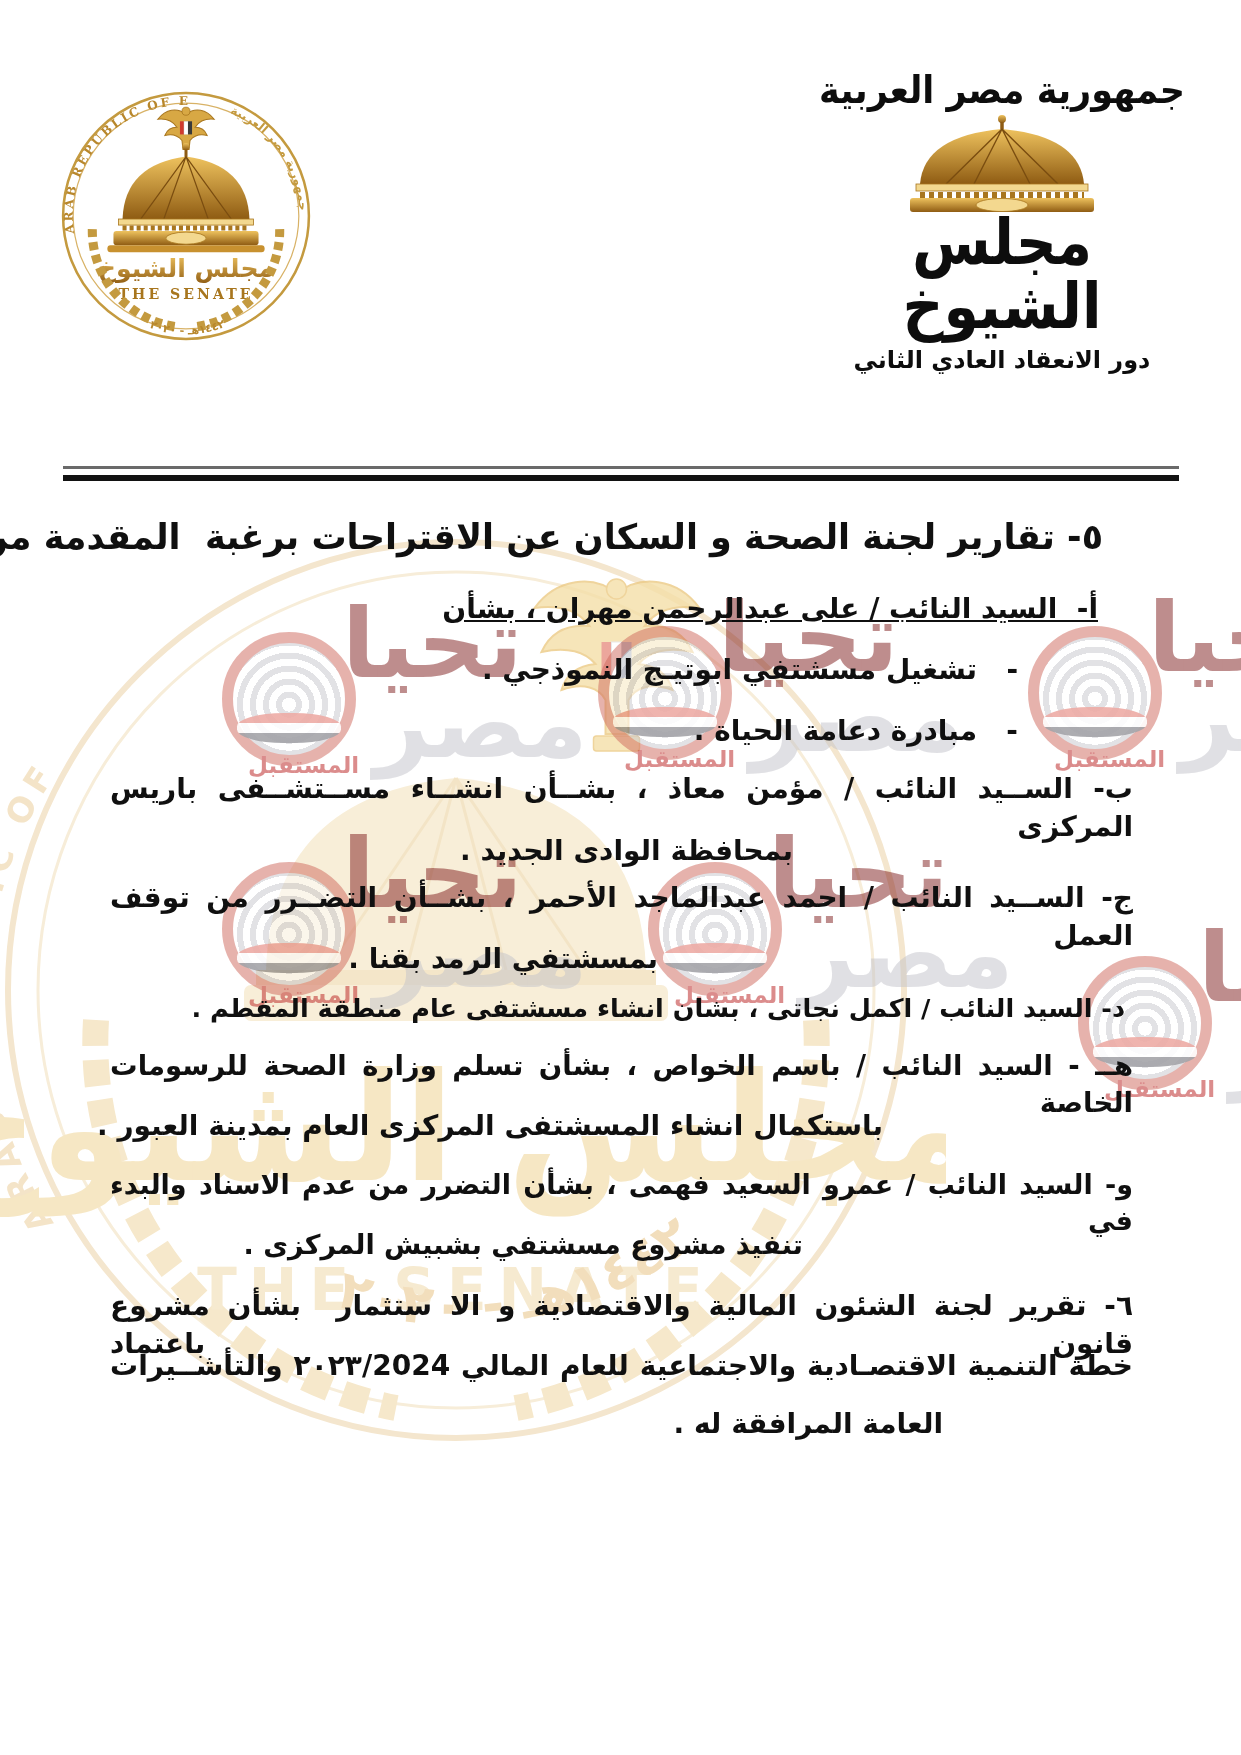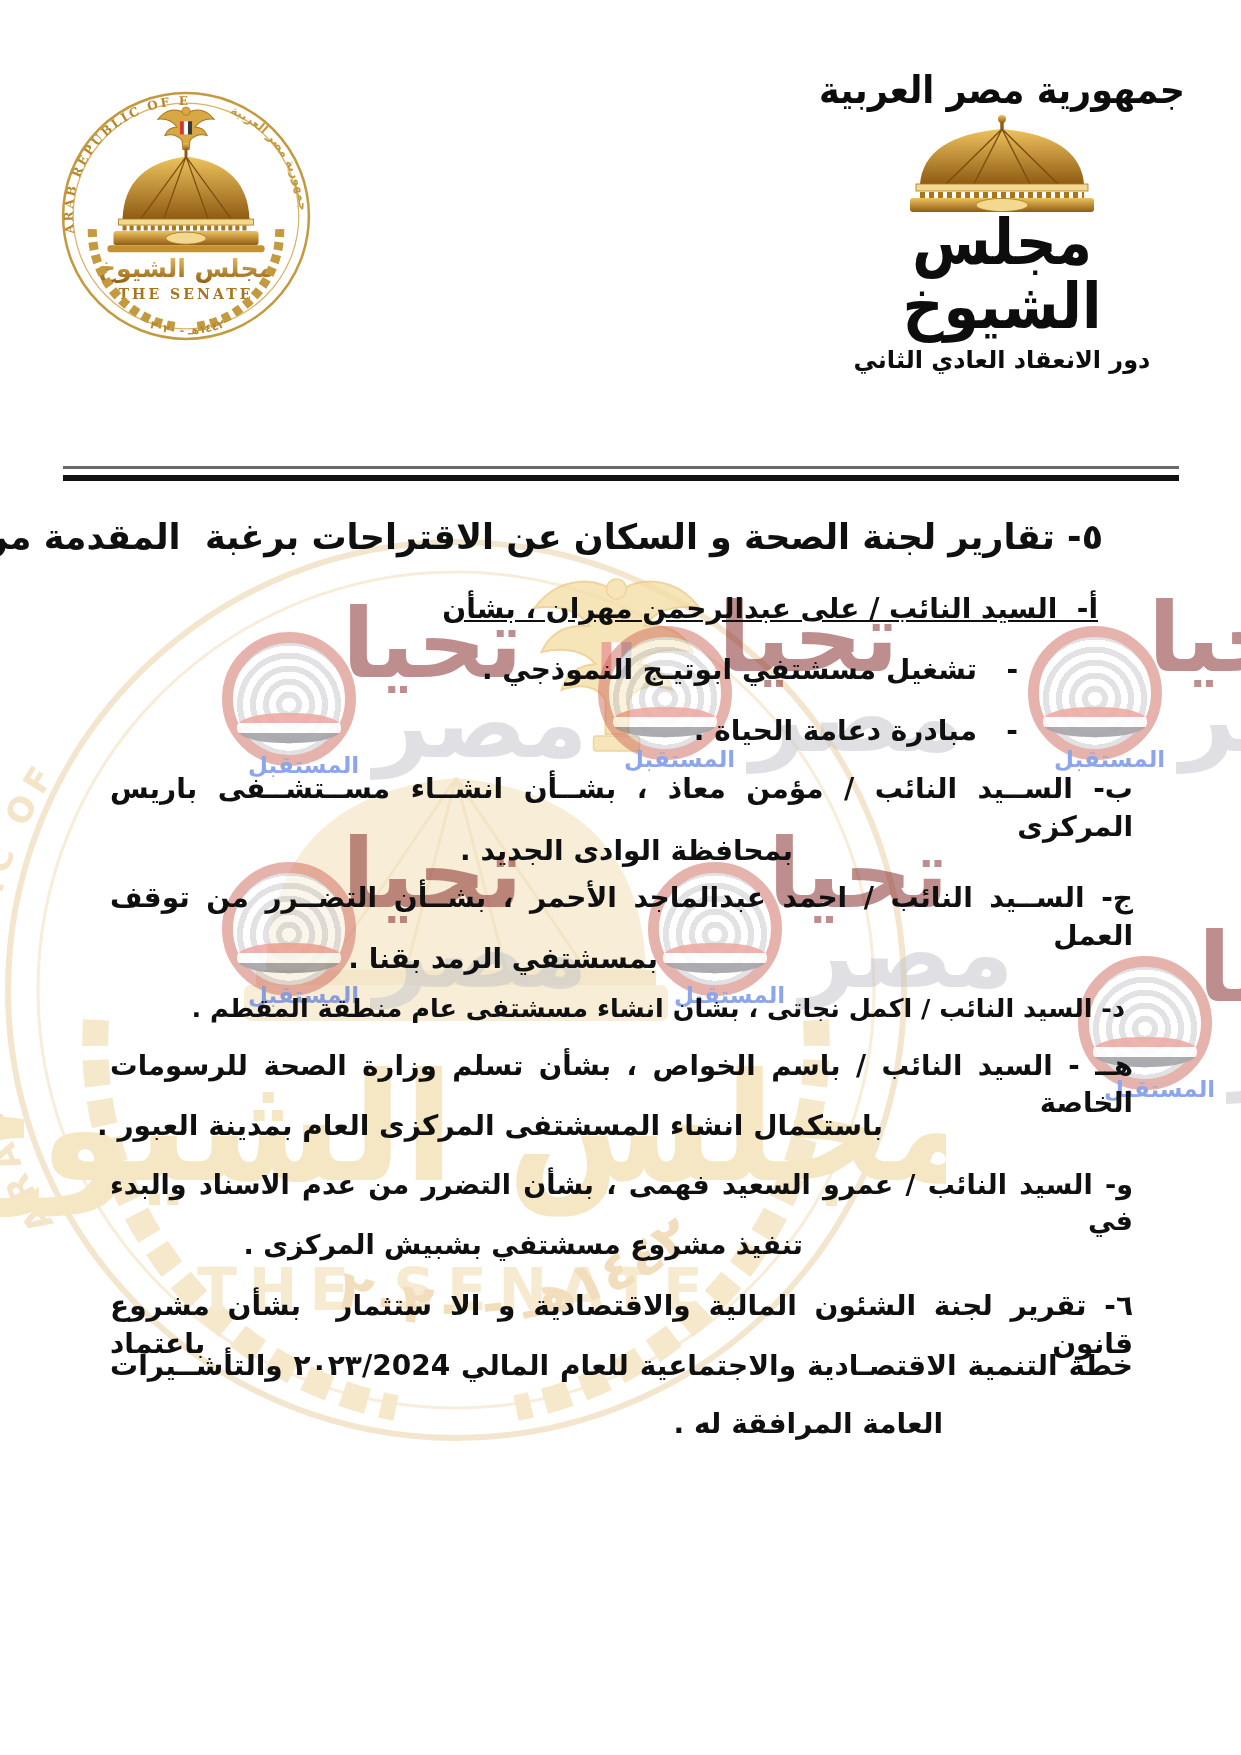--- a/index.html
+++ b/index.html
@@ -26,21 +26,21 @@
   
   .wm{position:absolute;width:330px;height:180px;opacity:.5;pointer-events:none;}
   .wm-circle{position:absolute;left:0;top:20px;width:112px;height:112px;border-radius:50%;
     border:11px solid #cf685c;
     background:repeating-radial-gradient(circle at 50% 55%, #ffffff 0 7px, #c6c6cd 7px 13px);}
   .wm-circle::after{content:"";position:absolute;left:4px;right:4px;bottom:12px;height:30px;
     border-radius:45%;opacity:.9;
     background:linear-gradient(180deg,#dd5a4e 0 34%,#ffffff 34% 67%,#4c4c55 67% 100%);}
   .wm-w1{position:absolute;left:120px;top:-16px;font-size:96px;font-weight:bold;color:#7f1d1d;direction:rtl;line-height:1;}
   .wm-w2{position:absolute;left:152px;top:64px;font-size:96px;font-weight:bold;color:#c3c3ca;direction:rtl;line-height:1;}
-  .wm-cap{position:absolute;left:26px;top:140px;font-size:23px;font-weight:bold;color:#1d4ed8;direction:rtl;}
+  .wm-cap{position:absolute;left:26px;top:140px;font-size:23px;font-weight:bold;color:#b91c1c;direction:rtl;}
   
   .line{position:absolute;direction:rtl;font-weight:bold;color:#101010;line-height:1.35;
     font-family:"DejaVu Sans",sans-serif;}
   .l-right{text-align:right;white-space:nowrap;}
   .l-full{left:110px;right:108px;text-align:justify;text-align-last:justify;}
 </style>
 </head>
 <body>
 
 <div class="page">

